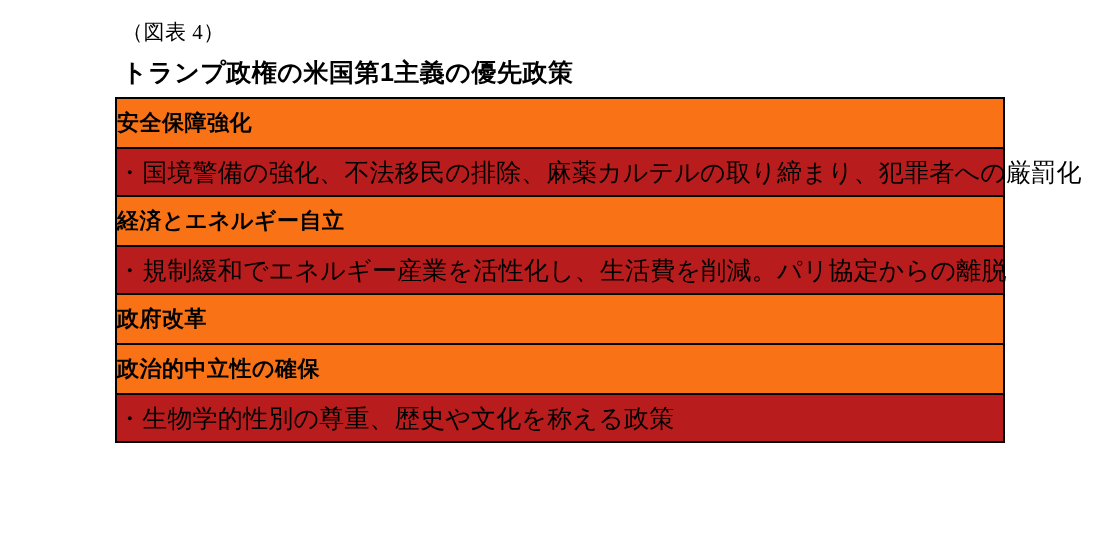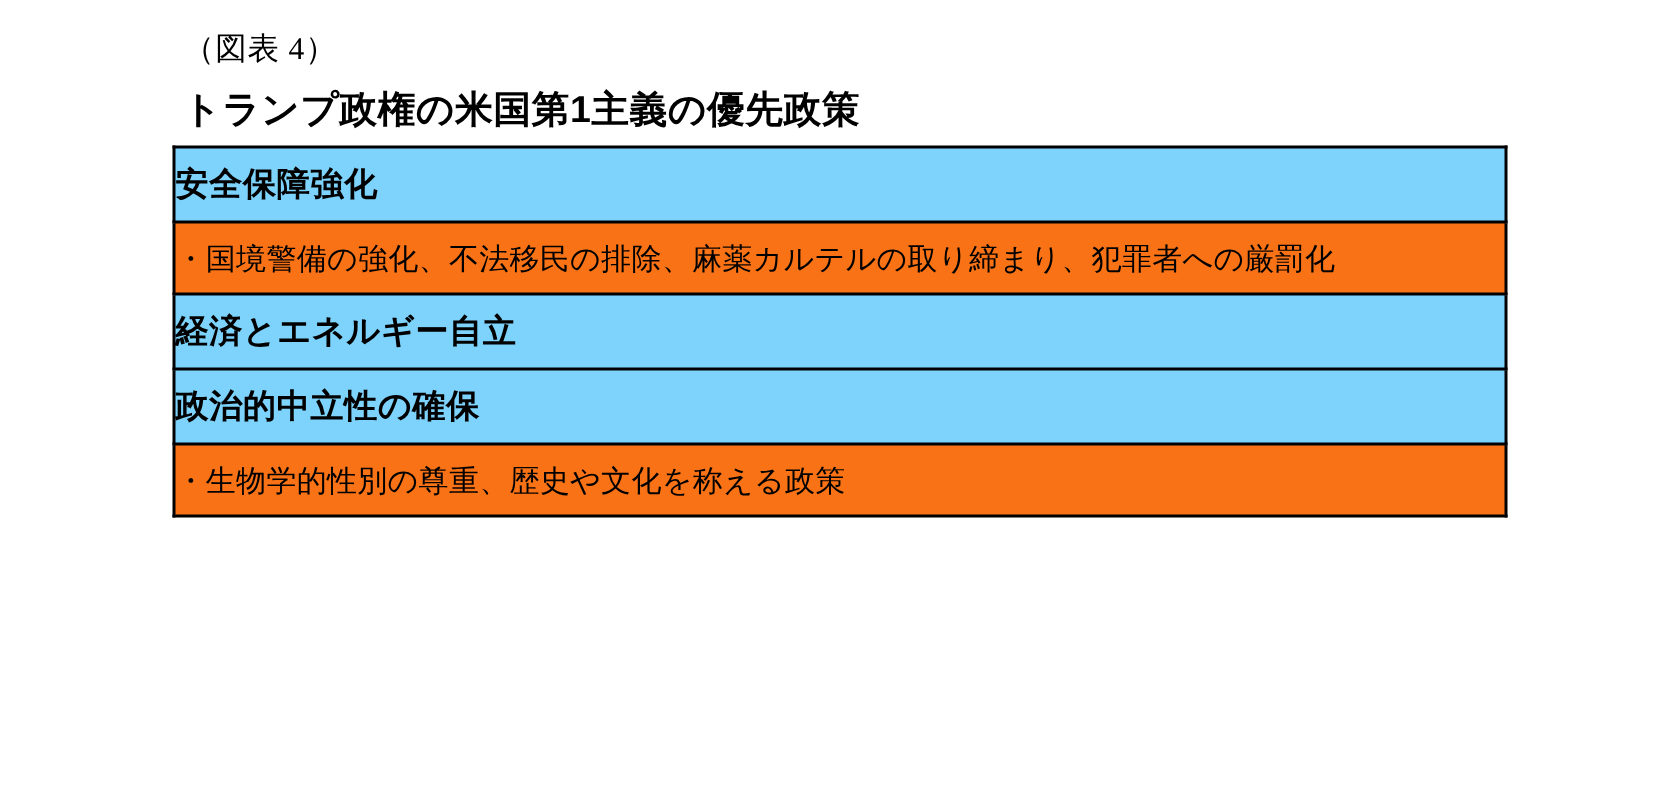--- a/index.html
+++ b/index.html
@@ -50,31 +50,31 @@
     border-collapse: collapse;
     width: 890px;
     table-layout: fixed;
   }
   table.policy-table td {
     border: 2px solid #000000;
     padding: 0;
     vertical-align: middle;
   }
   td.header-cell {
-    background: #7dd3fc;
+    background: #f97316;
     height: 48px;
     font-size: 22px;
     font-weight: bold;
     padding-left: 13px;
     letter-spacing: 0.5px;
   }
   td.detail-cell {
-    background: #f97316;
+    background: #b91c1c;
     height: 46px;
-    font-size: 20px;
+    font-size: 25px;
     padding-left: 38px;
     letter-spacing: 0.2px;
     white-space: nowrap;
   }
   .source-note {
     position: absolute;
     left: 118px;
     top: 480px;
     font-size: 19px;
     letter-spacing: 0.2px;
@@ -96,20 +96,26 @@
         <tr>
           <td class="header-cell">安全保障強化</td>
         </tr>
         <tr>
           <td class="detail-cell">・国境警備の強化、不法移民の排除、麻薬カルテルの取り締まり、犯罪者への厳罰化</td>
         </tr>
         <tr>
           <td class="header-cell">経済とエネルギー自立</td>
         </tr>
         <tr>
+          <td class="detail-cell">・規制緩和でエネルギー産業を活性化し、生活費を削減。パリ協定からの離脱</td>
+        </tr>
+        <tr>
+          <td class="header-cell">政府改革</td>
+        </tr>
+        <tr>
           <td class="header-cell">政治的中立性の確保</td>
         </tr>
         <tr>
           <td class="detail-cell">・生物学的性別の尊重、歴史や文化を称える政策</td>
         </tr>
       </tbody>
     </table>
   </div>
 
 

